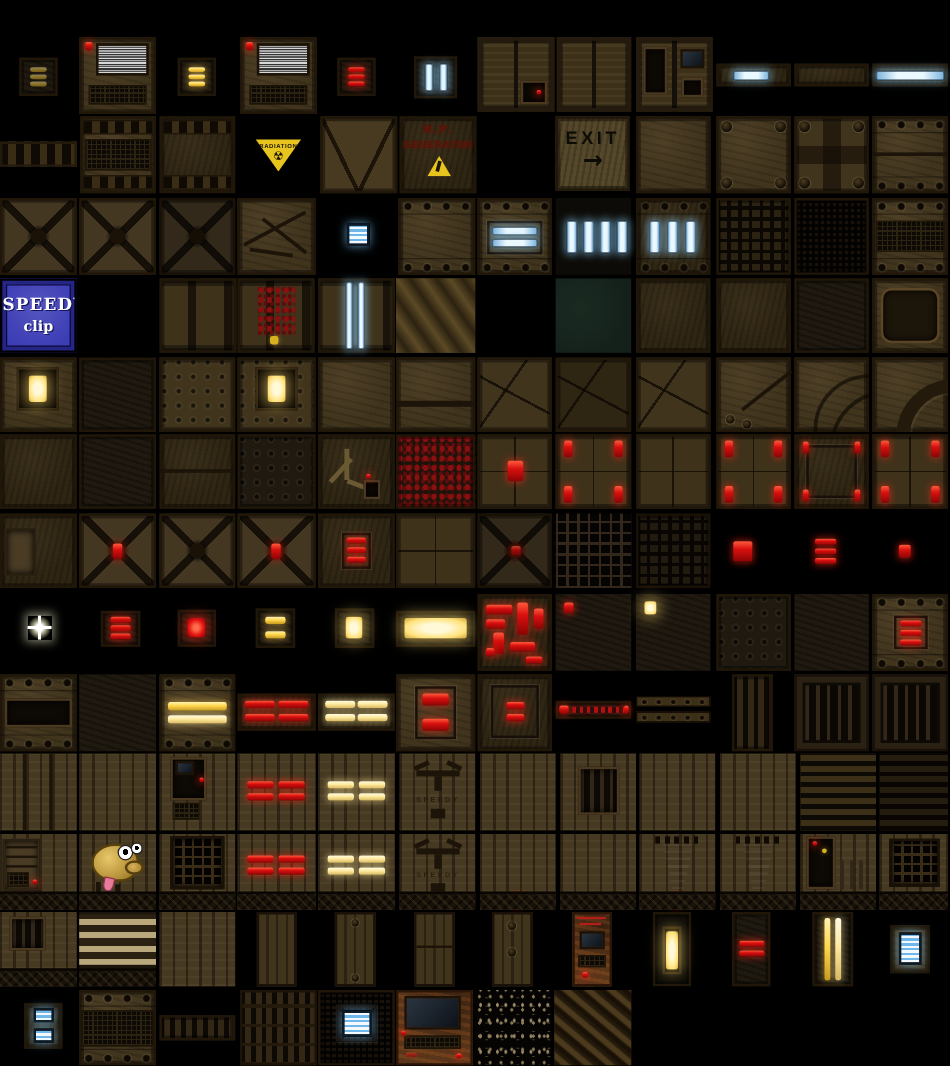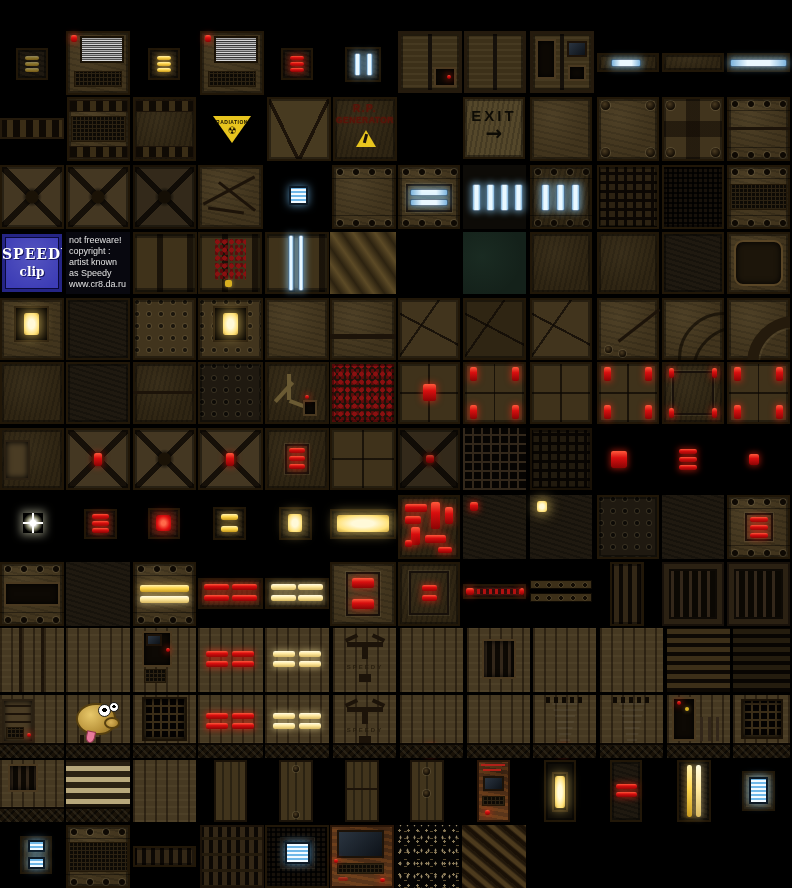--- a/index.html
+++ b/index.html
@@ -230,27 +230,20 @@
     </div>
     <div class="tile k-gridvent k-frame" style="left: 597px; top: 165px; width: 62px; height: 64px;"></div>
     <div class="tile k-meshdark k-frame" style="left: 662px; top: 165px; width: 62px; height: 64px;"></div>
     <div class="tile k-metal k-bolts k-frame" style="left: 727px; top: 165px; width: 63px; height: 64px;">
       <div class="ov o-meshbg" style="left: 3px; top: 19px; width: 57px; height: 26px;"></div>
     </div>
     <div class="tile k-speedy" style="left: 0px; top: 232px; width: 64px; height: 62px;">
       <div class="ov o-txt o-tspeedy" style="left: 2px; top: 15px; width: 60px; height: 17px;">SPEEDY</div>
       <div class="ov o-txt o-tclip" style="left: 2px; top: 34px; width: 60px; height: 15px;">clip</div>
     </div>
-    <div class="tile k-copyright" style="left: 66px; top: 232px; width: 64px; height: 62px;">
-      <div class="ov o-txt o-tcopy" style="left: 3px; top: 3px; width: 60px; height: 58px;">not freeware!
-copyright :
-artist known
-as Speedy
-www.cr8.da.ru</div>
-    </div>
     <div class="tile k-trapz k-frame" style="left: 133px; top: 232px; width: 64px; height: 62px;"></div>
     <div class="tile k-trapz k-frame" style="left: 198px; top: 232px; width: 64px; height: 62px;">
       <div class="ov o-splat" style="left: 16px; top: 6px; width: 32px; height: 42px;"></div>
       <div class="ov o-dot o-yel2" style="left: 27px; top: 48px; width: 7px; height: 7px;"></div>
     </div>
     <div class="tile k-trapz k-frame" style="left: 265px; top: 232px; width: 64px; height: 62px;">
       <div class="ov o-bar o-blue" style="left: 23px; top: 3px; width: 6px; height: 56px;"></div>
       <div class="ov o-bar o-blue" style="left: 33px; top: 3px; width: 6px; height: 56px;"></div>
     </div>
     <div class="tile k-blur" style="left: 330px; top: 232px; width: 66px; height: 62px;"></div>

